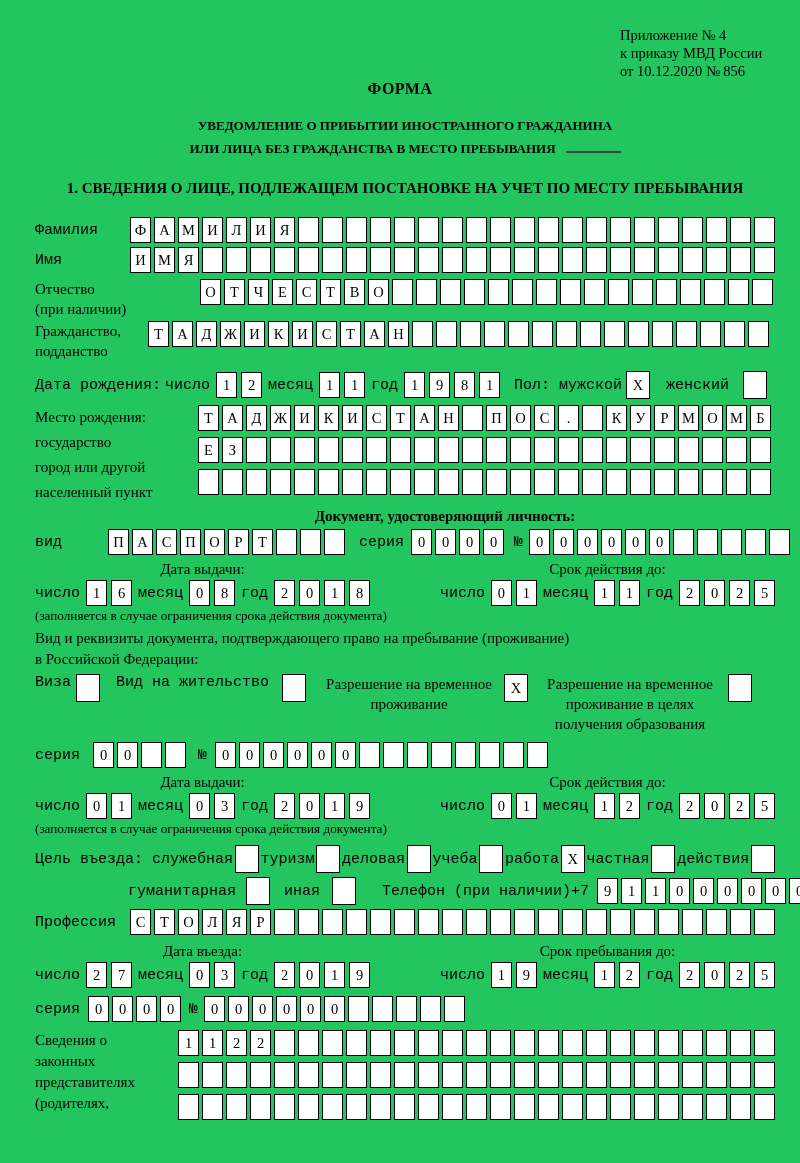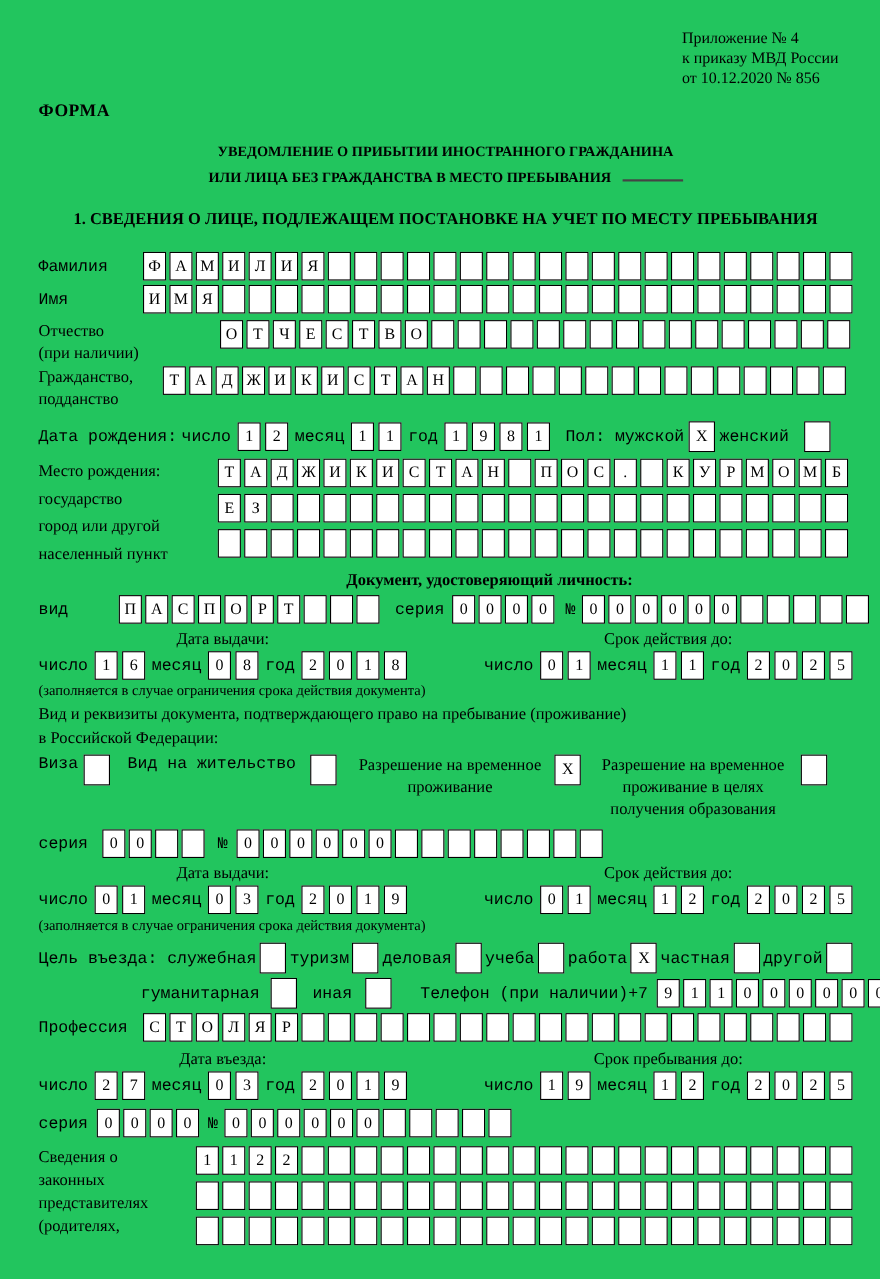--- a/index.html
+++ b/index.html
@@ -1,21 +1,21 @@
 <!DOCTYPE html>
 <html><head>
 <meta charset="utf-8">
 <style>
   html,body{margin:0;padding:0;background:#888;}
   .page{width:800px;height:1163px;background:#22c55e;color:#000;box-sizing:border-box;
         padding:26px 25px 0 35px;font-family:"Liberation Serif",serif;font-size:15px;
         overflow:hidden;position:relative;}
   .annex{margin-left:585px;line-height:18px;font-size:14.5px;white-space:nowrap;}
   .annex .note{font-size:13.5px;line-height:17px;margin-top:4px;}
-  .forma{text-align:left;margin:12px 10px 0 0;font-weight:bold;font-size:16px;letter-spacing:.5px;}
+  .forma{text-align:center;margin:0 10px 0 0;font-weight:bold;font-size:16px;letter-spacing:.5px;}
   .title{margin-top:16px;text-align:center;font-weight:bold;font-size:13px;line-height:23px;}
   .title-underline{display:inline-block;width:55px;border-bottom:2px solid #444;margin-left:10px;}
   .section1{margin-top:20px;text-align:center;font-weight:bold;font-size:15px;}
   .frow{display:flex;align-items:center;}
   .frow.top{align-items:flex-start;}
   .lbl{flex:none;font-family:Liberation Mono, monospace;}
   .lblcol{flex:none;line-height:20px;}
   .cellrow{display:flex;gap:3px;flex:none;}
   .cell{flex:none;width:21px;height:26px;border:1.8px solid #000;box-sizing:border-box;
         display:flex;align-items:center;justify-content:center;font-size:14.5px;line-height:1;
@@ -204,21 +204,21 @@
           <div class="cell">1</div>
           <div class="cell">9</div>
           <div class="cell">8</div>
           <div class="cell">1</div>
         </div>
       </div>
     <span class="lbl" style="margin-left:14px">Пол: мужской</span>
     <div class="cellrow cbox" style="margin-left:4px">
         <div class="cell">X</div>
       </div>
-    <span class="lbl" style="margin-left:4px">женский</span>
+    <span class="lbl" style="margin-left:16px">женский</span>
     <div class="cellrow cbox" style="margin-left:14px">
         <div class="cell"></div>
       </div>
   </div>
 
   <div class="frow top mt6">
     <div class="lblcol" style="width:163px;line-height:25px">
       <div>Место рождения:</div>
       <div>государство</div>
       <div>город или другой</div>
@@ -517,21 +517,21 @@
         <div class="cell"></div>
       </div>
     <span class="lbl">работа</span>
     <div class="cellrow cbox">
         <div class="cell">X</div>
       </div>
     <span class="lbl">частная</span>
     <div class="cellrow cbox">
         <div class="cell"></div>
       </div>
-    <span class="lbl">другой</span>
+    <span class="lbl">действия</span>
     <div class="cellrow cbox">
         <div class="cell"></div>
       </div>
   </div>
 
   <div class="frow mt4">
     <span class="lbl" style="margin-left:93px">гуманитарная</span>
     <div class="cellrow cbox" style="margin-left:10px">
         <div class="cell"></div>
       </div>

